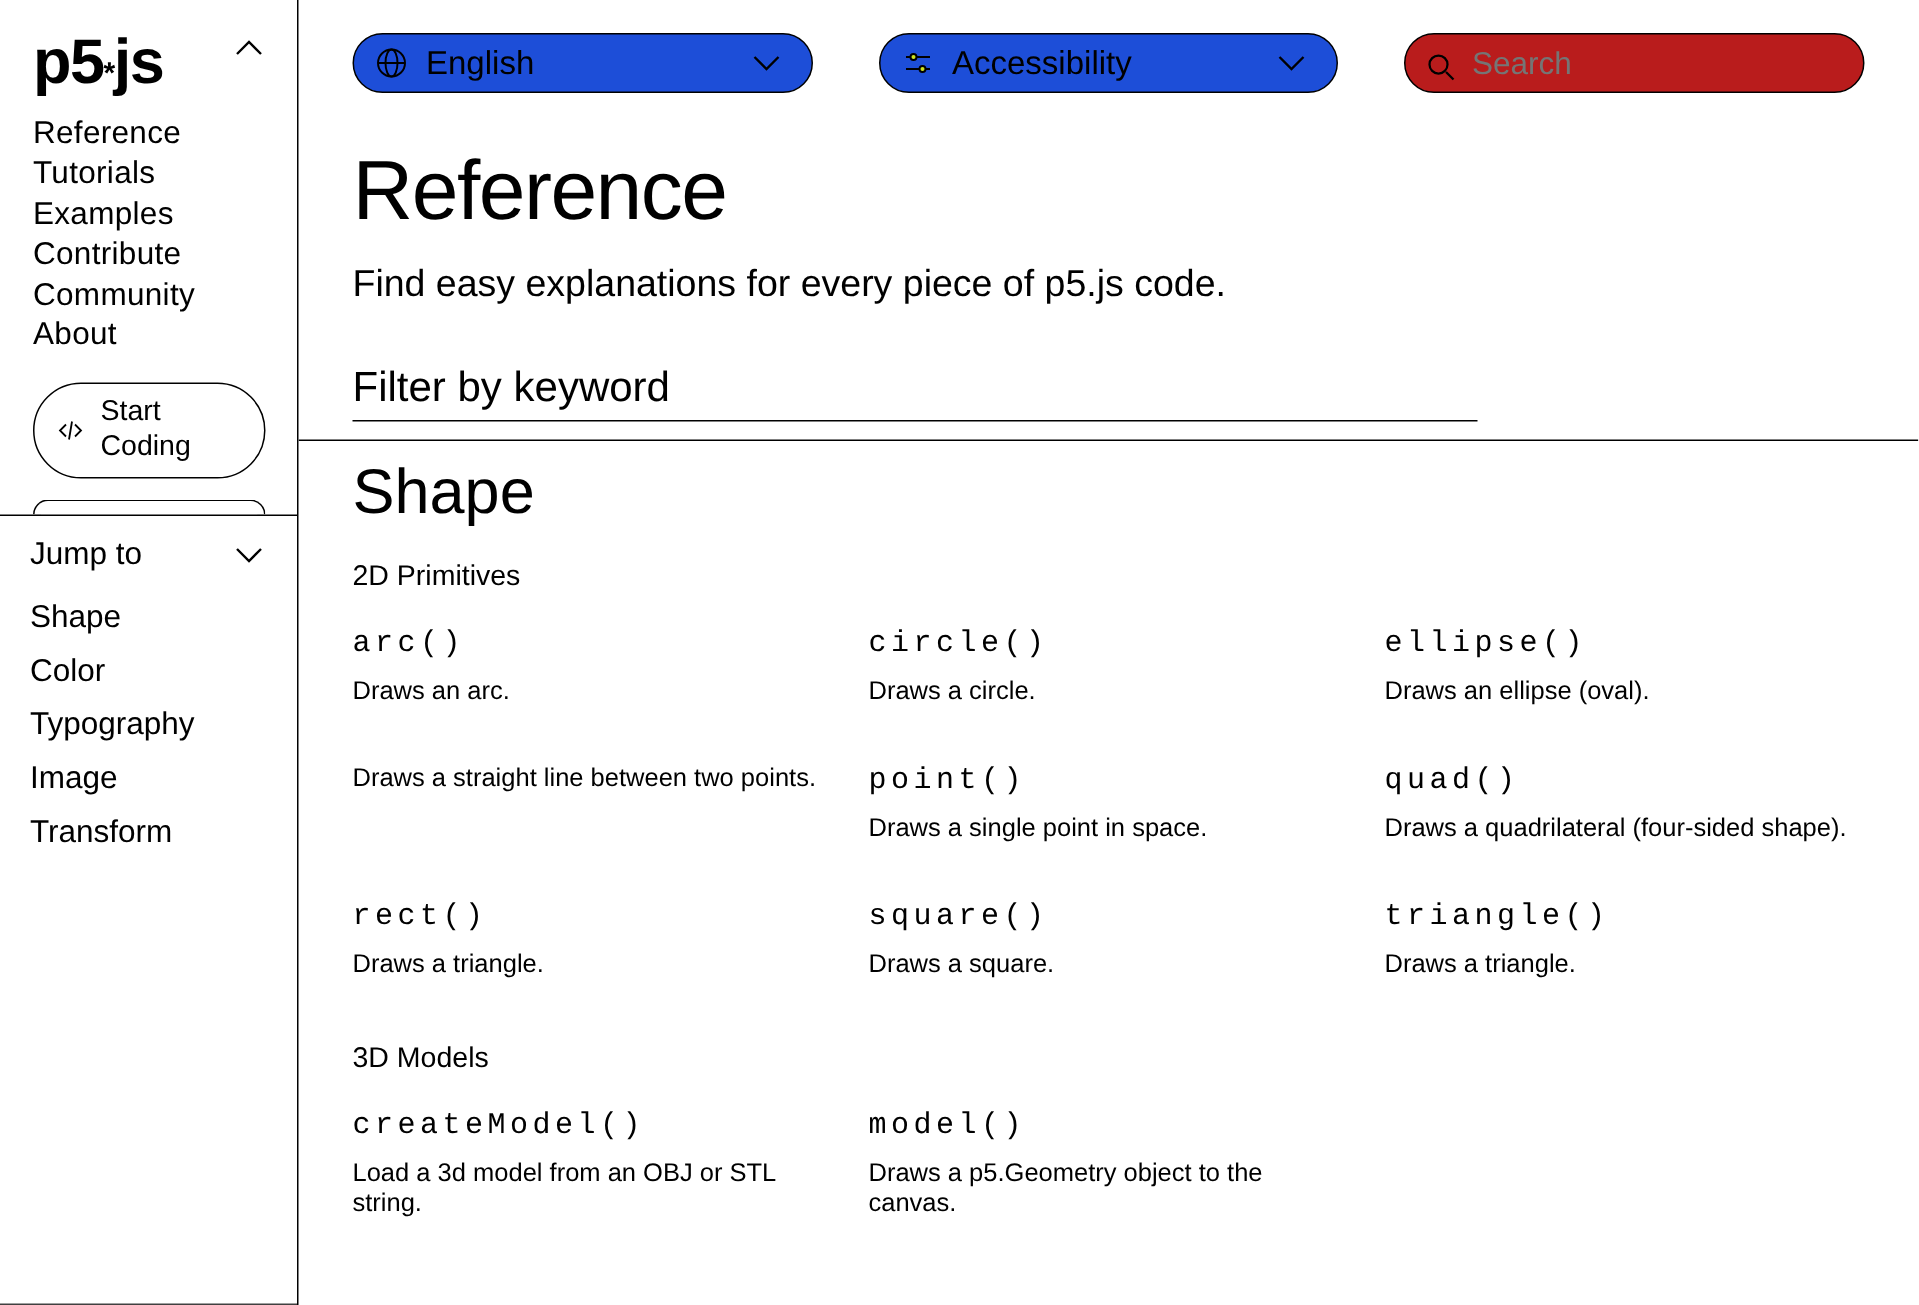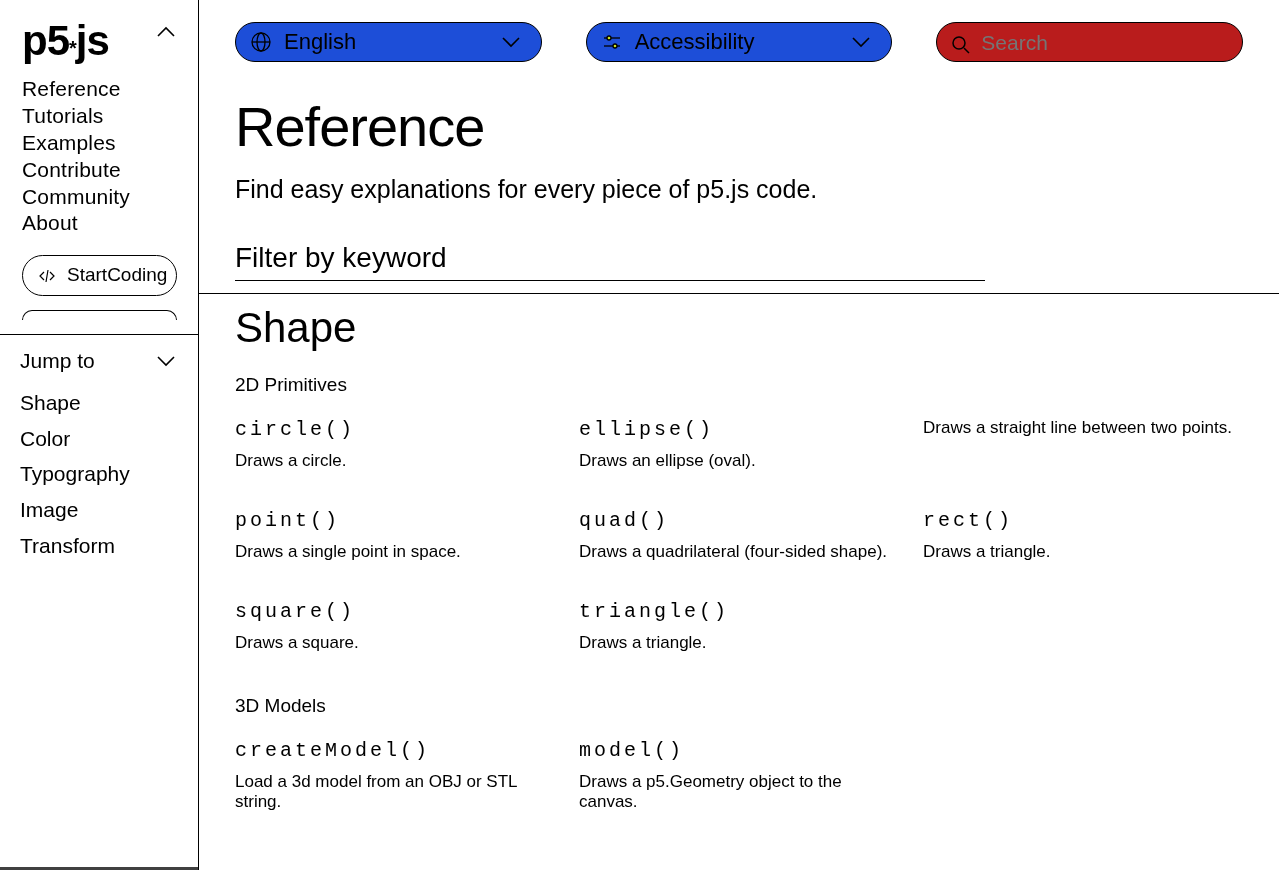--- a/index.html
+++ b/index.html
@@ -60,26 +60,26 @@
   margin-top: 18px;
   cursor: pointer;
   background: #fff;
   font-size: 19px;
   line-height: 1.2;
   text-align: left;
   width: 155px;
 }
 .pill-button .pill-label {
   display: flex;
+  flex-direction: column;
 }
 .sidebar-mid {
   border-top: 1px solid #000;
-  border-bottom: 3px solid #404040;
+  border-bottom: 1px solid #404040;
   padding: 14px 22px 18px 20px;
-  margin-top: 14px;
   flex: 1;
   overflow: hidden;
 }
 .jumpto-row {
   display: flex;
   justify-content: space-between;
   align-items: center;
   margin-bottom: 12px;
 }
 .jumpto-label {
@@ -296,20 +296,24 @@
   <input class="filter-input" type="text" placeholder="Filter by keyword" style="">
 
   <div class="section-divider"></div>
 
   <h2 class="section-title">Shape</h2>
 
   <h3 class="subsection-title">2D Primitives</h3>
 
   <div class="grid">
     <div class="entry">
+        <div class="fn">arc()</div>
+        <div class="fn-desc">Draws an arc.</div>
+      </div>
+    <div class="entry">
         <div class="fn">circle()</div>
         <div class="fn-desc">Draws a circle.</div>
       </div>
     <div class="entry">
         <div class="fn">ellipse()</div>
         <div class="fn-desc">Draws an ellipse (oval).</div>
       </div>
     <div class="entry">
         <div class="fn-desc">Draws a straight line between two points.</div>
       </div>

